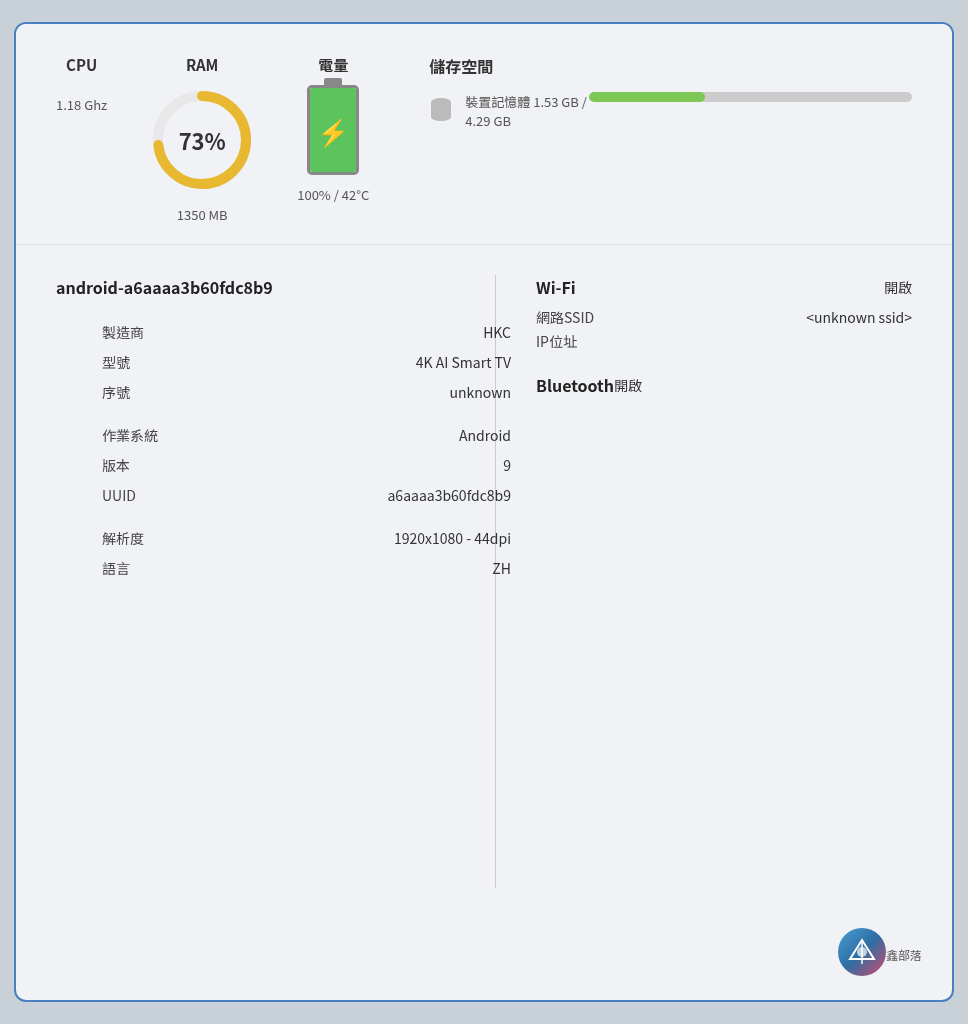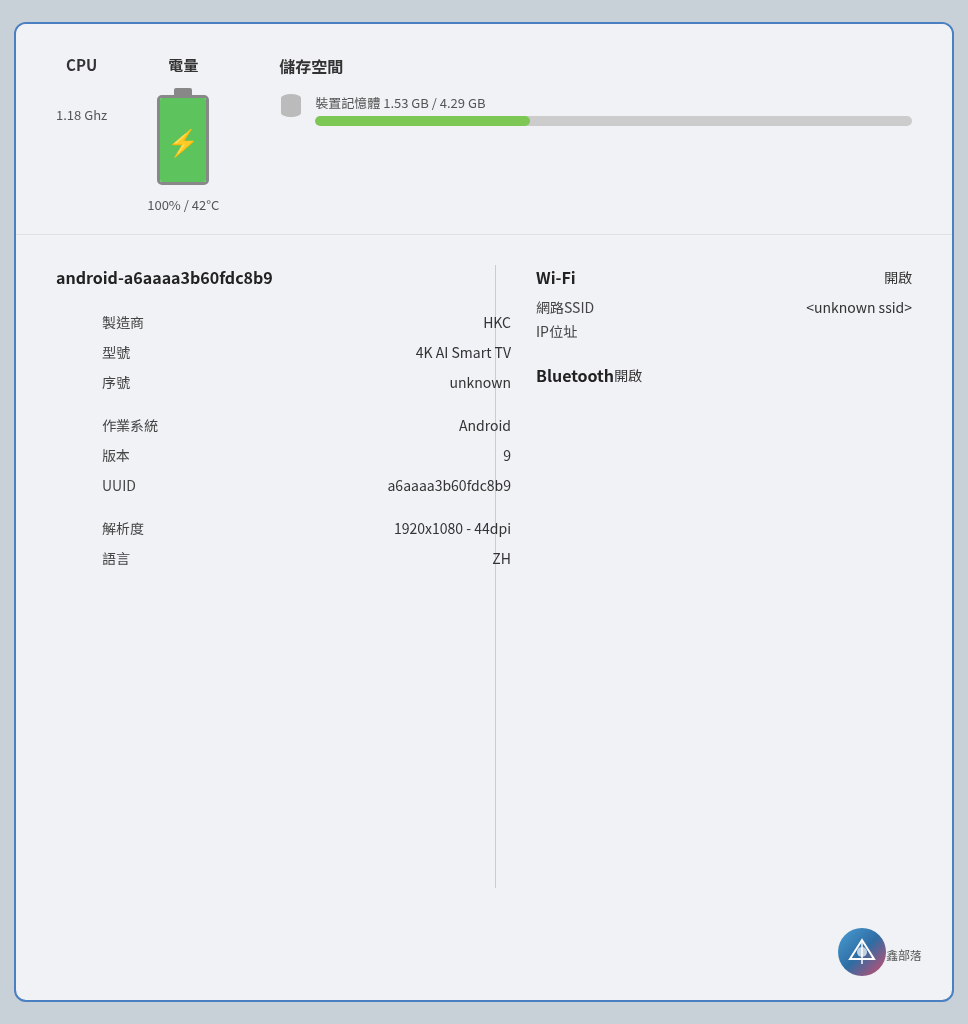--- a/index.html
+++ b/index.html
@@ -34,21 +34,21 @@
       display: flex;
       flex-direction: column;
       align-items: center;
       flex: 0 0 auto;
       margin-right: 40px;
     }
     .stat-label {
       font-size: 15px;
       font-weight: bold;
       color: #333;
-      margin-bottom: 20px;
+      margin-bottom: 10px;
     }
     .stat-sublabel {
       font-size: 13px;
       color: #555;
       margin-top: 10px;
     }
     
     .donut-wrap {
       position: relative;
       width: 110px;
@@ -125,21 +125,21 @@
       align-items: center;
       gap: 12px;
       margin-bottom: 8px;
     }
     .storage-db-icon {
       font-size: 22px;
       color: #aaa;
     }
     .storage-info {
       display: flex;
-      flex-direction: column;
+      flex-direction: row;
       flex: 1;
     }
     .storage-text {
       font-size: 13px;
       color: #555;
       margin-bottom: 4px;
     }
     .storage-bar-bg {
       width: 100%;
       height: 10px;
@@ -272,20 +272,31 @@
 
 <div class="window">
 
   <div class="top-section">
 
     <div class="stat-item">
       <div class="stat-label">CPU</div>
       <div class="stat-sublabel">1.18 Ghz</div>
     </div>
 
+    <div class="stat-item">
+      <div class="stat-label">RAM</div>
+      <div class="donut-wrap">
+        <svg width="110" height="110" viewBox="0 0 110 110">
+          <circle cx="55" cy="55" r="44" fill="none" stroke="#e8e8e8" stroke-width="10"></circle>
+          <circle cx="55" cy="55" r="44" fill="none" stroke="#e8b830" stroke-width="10" stroke-dasharray="201.82 276.46" stroke-dashoffset="0" stroke-linecap="round"></circle>
+        </svg>
+        <div class="donut-center">73%</div>
+      </div>
+      <div class="stat-sublabel">1350 MB</div>
+    </div>
 
     <div class="stat-item">
       <div class="stat-label">電量</div>
       <div class="battery-wrap">
         <div class="battery-icon">
           <div class="battery-fill" style="height: 100%;"></div>
           <div class="battery-plug">⚡</div>
         </div>
       </div>
       <div class="stat-sublabel">100% / 42°C</div>

